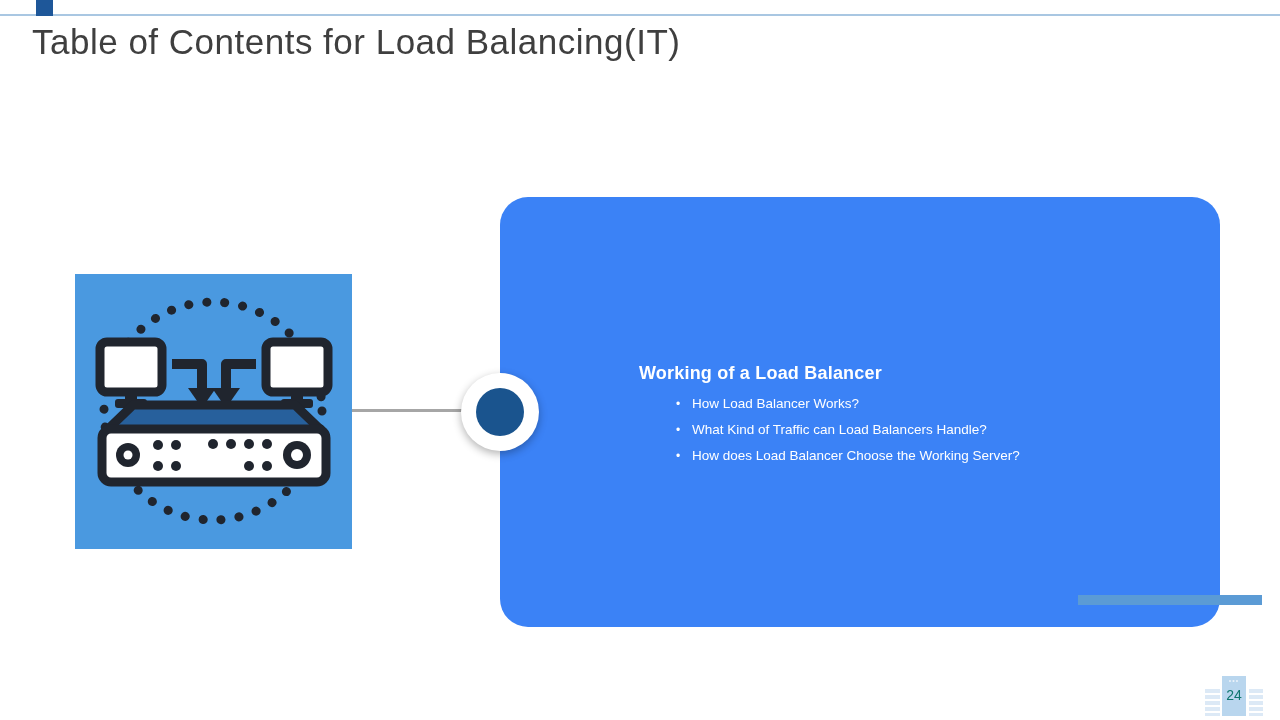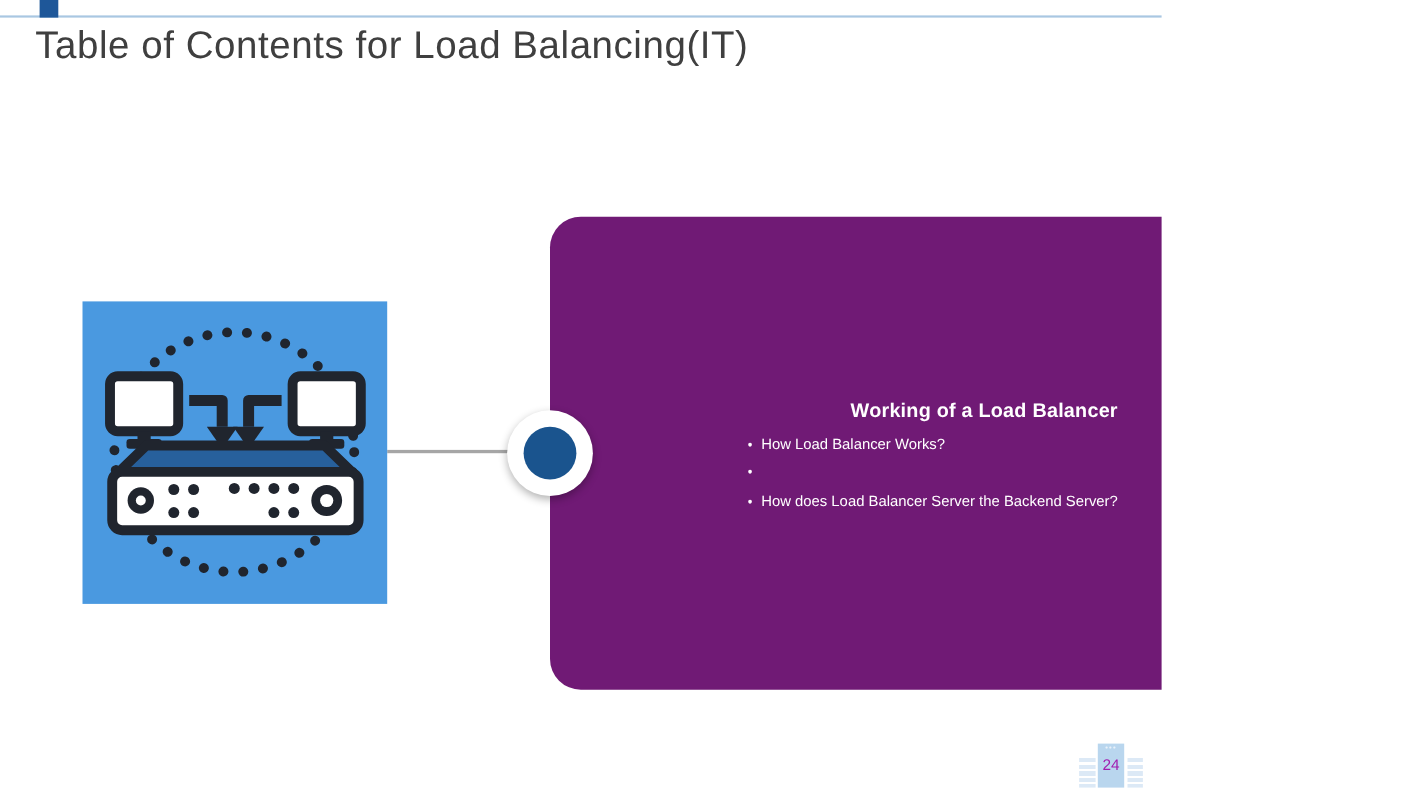--- a/index.html
+++ b/index.html
@@ -1,36 +1,36 @@
 <!DOCTYPE html>
 <html><head>
 <meta charset="utf-8">
 <style>
   html,body{margin:0;padding:0;background:#ffffff;}
-  .slide{position:relative;width:1056px;height:720px;background:#ffffff;overflow:hidden;
+  .slide{position:relative;width:1280px;height:720px;background:#ffffff;overflow:hidden;
          font-family:"Liberation Sans", sans-serif;}
 
   
   .top-line{position:absolute;left:0;top:14px;width:1280px;height:2px;background:#a9c7e2;}
   .top-square{position:absolute;left:36px;top:0;width:17px;height:16px;background:#1e5799;}
 
   
   .title{position:absolute;left:32px;top:22px;width:900px;
          font-size:35px;font-weight:300;color:#3f3f3f;letter-spacing:.5px;
          font-family:"Liberation Sans", sans-serif;}
 
   
   .numbers{position:absolute;left:540px;top:149px;width:656px;display:flex;
            justify-content:space-between;font-size:30px;font-weight:bold;
            color:#efefef;letter-spacing:1px;}
   .numbers .toc-num.active{color:#d4d4d4;}
 
   
   .panel{position:absolute;left:500px;top:197px;width:720px;height:430px;
-         background:#701a75;border-radius:28px;text-align:right;}
+         background:#3b82f6;border-radius:28px;}
   .panel-content{position:absolute;left:139px;top:166px;color:#ffffff;}
   .panel-heading{font-size:18px;font-weight:bold;letter-spacing:.2px;}
   .bullets{list-style:none;margin:12px 0 0 0;padding:0;}
   .bullets li{display:flex;align-items:baseline;height:26px;font-size:13.5px;}
   .bullets .marker{margin-left:37px;width:8px;font-size:12px;}
   .bullets .btxt{margin-left:8px;white-space:nowrap;}
 
   
   .accent-bar{position:absolute;left:1078px;top:595px;width:184px;height:10px;
               background:#5b9bd5;z-index:4;}
@@ -49,21 +49,21 @@
   
   .pageno-group{position:absolute;right:0;top:676px;width:58px;height:44px;}
   .mini-doc{position:absolute;background:#dce9f6;}
   .mini-doc.left{left:-17px;top:13px;width:15px;height:27px;
        background:repeating-linear-gradient(#dce9f6,#dce9f6 4px,#ffffff 4px,#ffffff 6px);}
   .mini-doc.right{left:27px;top:13px;width:14px;height:27px;
        background:repeating-linear-gradient(#dce9f6,#dce9f6 4px,#ffffff 4px,#ffffff 6px);}
   .pageno-card{position:absolute;left:0;top:0;width:24px;height:40px;background:#b9d6ee;
                display:flex;flex-direction:column;align-items:center;}
   .pageno-dots{margin-top:2px;font-size:7px;line-height:6px;color:#eaf2fa;letter-spacing:1px;}
-  .pageno-value{margin-top:3px;font-size:14px;color:#a21caf;}
+  .pageno-value{margin-top:3px;font-size:14px;color:#0f766e;}
 </style>
 </head>
 <body>
 
 <div class="slide">
 
   <div class="top-line"></div>
   <div class="top-square"></div>
 
   <div class="title">Table of Contents for Load Balancing(IT)</div>
@@ -72,24 +72,25 @@
   <div class="panel">
     <div class="panel-content">
       <div class="panel-heading">Working of a Load Balancer</div>
       <ul class="bullets">
           <li>
             <span class="marker">•</span>
             <span class="btxt">How Load Balancer Works?</span>
           </li>
           <li>
             <span class="marker">•</span>
+            <span class="btxt">What Kind of Traffic can Load Balancers Handle?</span>
           </li>
           <li>
             <span class="marker">•</span>
-            <span class="btxt">How does Load Balancer Server the Backend Server?</span>
+            <span class="btxt">How does Load Balancer Choose the Working Server?</span>
           </li>
         </ul>
     </div>
   </div>
 
   <div class="accent-bar"></div>
 
   <div class="connector"></div>
   <div class="node-outer">
     <div class="node-inner"></div>

